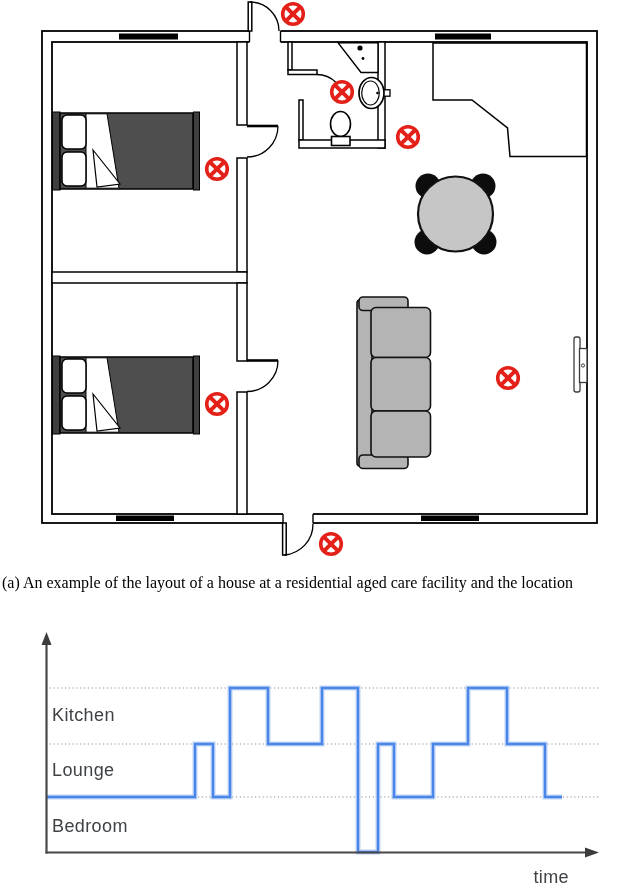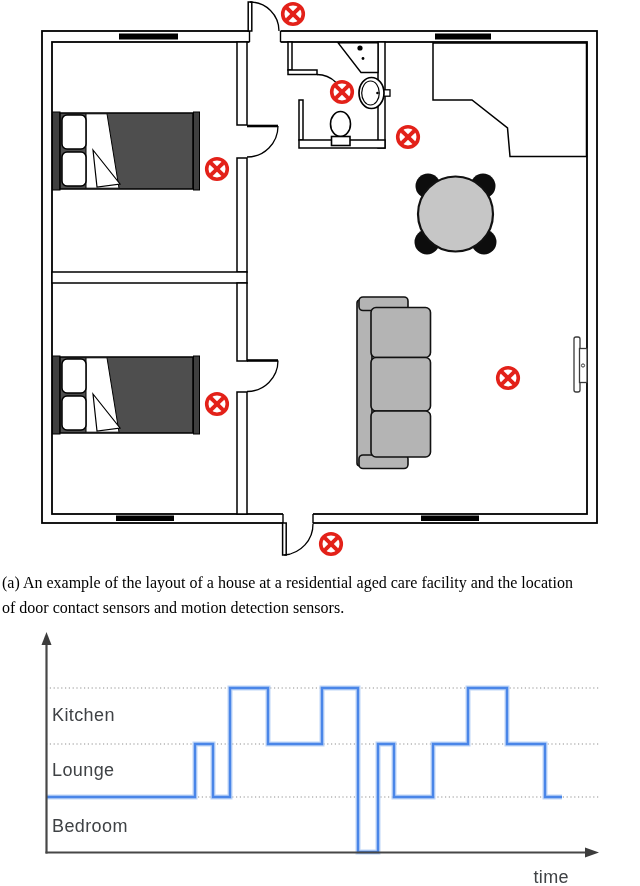--- a/index.html
+++ b/index.html
@@ -185,21 +185,20 @@
         <g transform="translate(331,544)">
           <circle r="10.3" fill="#ffffff" stroke="#e32119" stroke-width="3.6"></circle>
           <line x1="-5.2" y1="-5.2" x2="5.2" y2="5.2" stroke="#e32119" stroke-width="4" stroke-linecap="round"></line>
           <line x1="-5.2" y1="5.2" x2="5.2" y2="-5.2" stroke="#e32119" stroke-width="4" stroke-linecap="round"></line>
         </g>
       </g>
   </svg>
 
   <div class="caption">
     <span>(a) An example of the layout of a house at a residential aged care facility and the location</span><br>
-    <span>of door contact sensors and motion detection sensors.</span>
   </div>
 
   <svg class="chart-svg" width="640" height="261" viewBox="0 0 640 261">
 
     <g stroke="#8f8f8f" stroke-width="1.1" stroke-dasharray="1.2 2.6">
       <line x1="46" y1="63" x2="600" y2="63"></line>
       <line x1="46" y1="119" x2="600" y2="119"></line>
       <line x1="46" y1="172" x2="600" y2="172"></line>
     </g>
 

